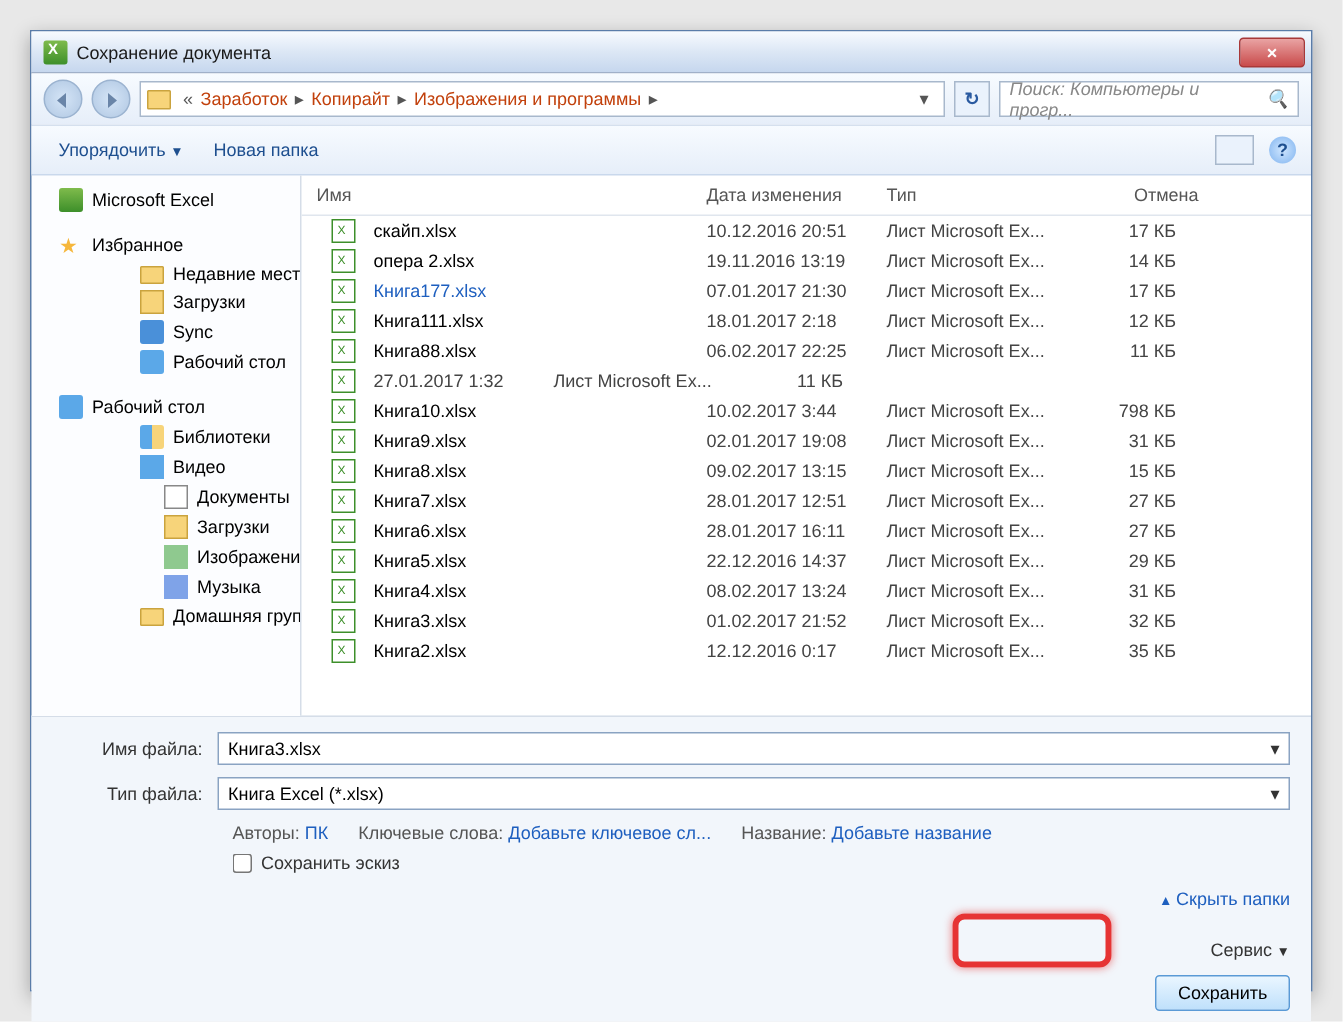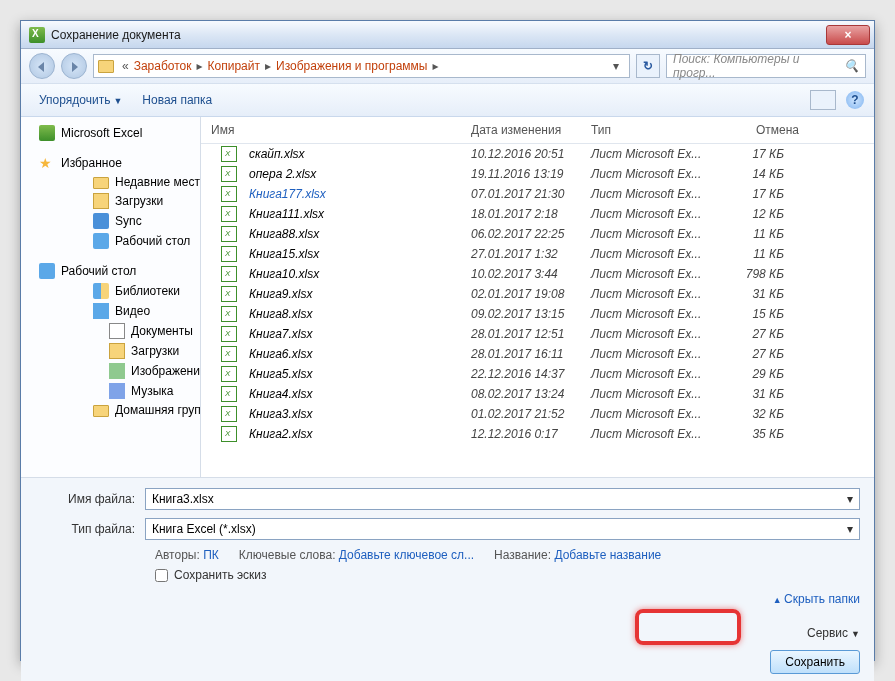--- a/index.html
+++ b/index.html
@@ -46,21 +46,21 @@
 .ico-img { background:#8fc98f; }
 .ico-mus { background:#7fa3e8; }
 .ico-sync { background:#4a90d9; border-radius:2px; }
 .filepane { flex:1; display:flex; flex-direction:column; overflow:hidden; }
 .colheaders { display:flex; border-bottom:1px solid #e0e6ee; padding:6px 4px; color:#555; }
 .colheaders > div { padding:0 6px; }
 .col-name { width: 260px; }
 .col-date { width: 120px; }
 .col-type { width: 140px; }
 .col-size { width: 80px; text-align:right; }
-.filelist { flex:1; overflow-y:scroll;font-style:italic; }
+.filelist { flex:1; overflow-y:scroll; }
 .filerow { display:flex; padding:2px 4px; align-items:center; cursor:pointer; }
 .filerow.sel .fname { color:#1e5fbf; }
 .filerow .ficon { width:16px; height:16px; background:#fff; border:1px solid #3d8f2a; margin:0 6px 0 16px; position:relative; flex-shrink:0; }
 .filerow .ficon::after { content:"X"; color:#3d8f2a; font-size:8px; position:absolute; left:3px; top:2px; }
 .filerow > span { padding:0 6px; }
 .fname { width: 222px; }
 .fdate { width: 120px; color:#444; }
 .ftype { width: 140px; color:#444; }
 .fsize { width: 65px; text-align:right; color:#444; }
 .footer { border-top:1px solid #d5dde8; padding:10px 14px 10px 14px; background:#f2f6fb; }
@@ -222,21 +222,20 @@
           </div>
           <div class="filerow">
             <span class="ficon"></span>
             <span class="fname">Книга88.xlsx</span>
             <span class="fdate">06.02.2017 22:25</span>
             <span class="ftype">Лист Microsoft Ex...</span>
             <span class="fsize">11 КБ</span>
           </div>
           <div class="filerow">
             <span class="ficon"></span>
-            <span class="fname">Книга15.xlsx</span>
             <span class="fdate">27.01.2017 1:32</span>
             <span class="ftype">Лист Microsoft Ex...</span>
             <span class="fsize">11 КБ</span>
           </div>
           <div class="filerow">
             <span class="ficon"></span>
             <span class="fname">Книга10.xlsx</span>
             <span class="fdate">10.02.2017 3:44</span>
             <span class="ftype">Лист Microsoft Ex...</span>
             <span class="fsize">798 КБ</span>

